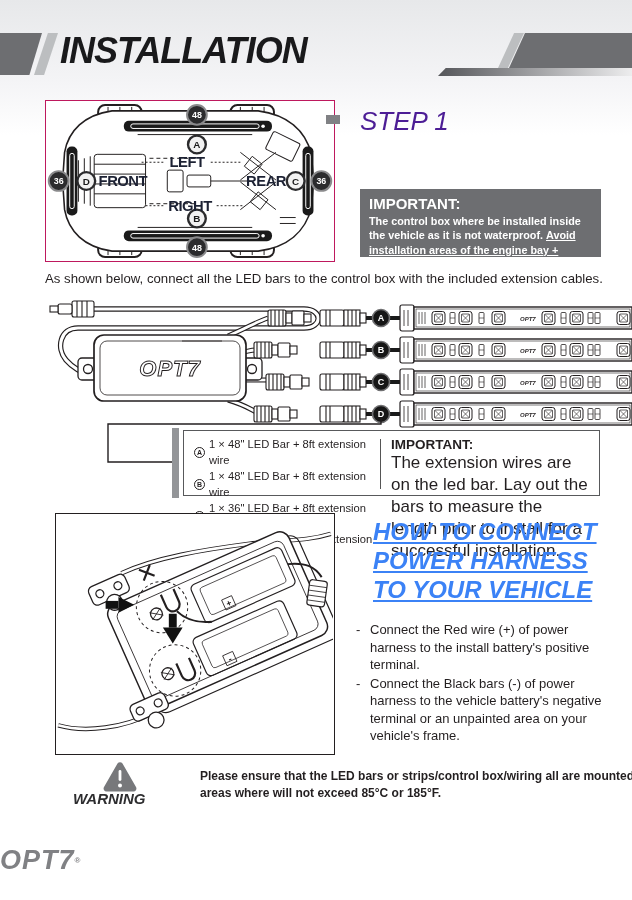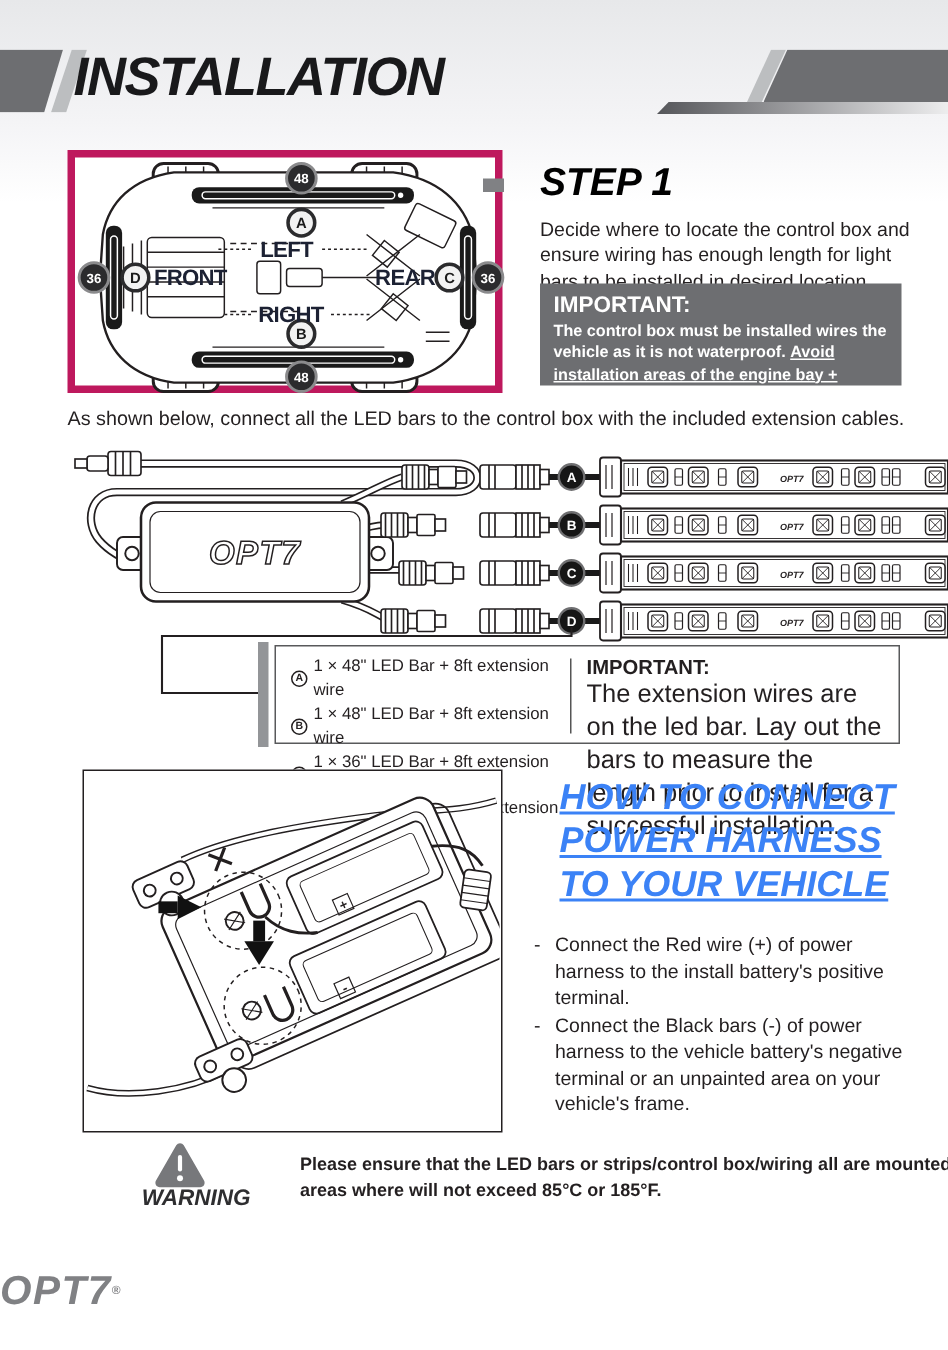--- a/index.html
+++ b/index.html
@@ -11,37 +11,37 @@
     background:linear-gradient(#e7e8ea 0%, #f4f4f6 9%, #ffffff 15%, #ffffff 100%);
     overflow:hidden;
   }
   .abs { position:absolute; }
 
   
   .hdr-dark-left { left:0; top:33px; width:42px; height:42px; background:#6d6e71;
     clip-path:polygon(0 0,100% 0,70% 100%,0 100%); }
   .hdr-light-left { left:34px; top:33px; width:24px; height:42px; background:#bcbec0;
     clip-path:polygon(58% 0,100% 0,42% 100%,0 100%); }
-  .page-title { left:49px; top:30px; font-size:36px; font-style:italic; font-weight:900;
+  .page-title { left:60px; top:30px; font-size:36px; font-style:italic; font-weight:900;
     letter-spacing:-1px; color:#19191b; }
   .hdr-light-right { left:498px; top:33px; width:26px; height:35px; background:#bcbec0;
     clip-path:polygon(62% 0,100% 0,38% 100%,0 100%); }
   .hdr-dark-right { left:509px; top:33px; width:123px; height:35px; background:#6d6e71;
     clip-path:polygon(13% 0,100% 0,100% 100%,0 100%); }
   .hdr-grad { left:438px; top:68px; width:194px; height:8px;
     background:linear-gradient(to right,#55565a,#ededee);
     clip-path:polygon(4% 0,100% 0,100% 100%,0 100%); }
 
   
-  .car-box { left:45px; top:100px; width:290px; height:162px; border:5px solid #be185d; background:#fff; }
+  .car-box { left:45px; top:100px; width:290px; height:162px; border:1px solid #be185d; background:#fff; }
   .car-tab { right:-6px; top:14px; width:14px; height:9px; background:#808184; }
 
   
   .step-col { left:360px; top:106px; width:258px; }
-  .step-h { font-size:26px; font-style:italic; font-weight:700; color:#000000; margin-bottom:7px; }
+  .step-h { font-size:26px; font-style:italic; font-weight:400; color:#4c1d95; margin-bottom:7px; }
   .step-p { font-size:13px; line-height:1.33; color:#231f20; }
   .imp-box { left:360px; top:189px; width:241px; height:68px; background:#6d6e71; color:#fff; padding:6px 9px; }
   .imp-h { font-size:15px; font-weight:800; margin-bottom:2px; }
   .imp-p { font-size:10.8px; font-weight:600; line-height:1.32; }
   .imp-p .bu { font-weight:800; text-decoration:underline; }
 
   .connect-line { left:45px; top:271px; width:575px; font-size:13.2px; }
 
   
   .wiring { left:42px; top:288px; width:590px; height:150px; }
@@ -64,21 +64,21 @@
   
   .battery-box { left:55px; top:513px; width:280px; height:242px; border:1.2px solid #231f20; background:#fff; }
   .howto-h { left:373px; top:518px; width:248px; font-size:24px; font-style:italic; font-weight:900;
     line-height:1.2; color:#3b82f6;text-decoration:underline; }
   .howto-bullets { left:356px; top:621px; width:252px; font-size:13px; line-height:1.35; }
   .bullet { display:flex; margin-bottom:1px; }
   .bullet .dash { width:14px; min-width:14px; }
 
   
   .warn-tri { left:102px; top:761px; }
-  .warn-label { left:73px; top:790px; width:94px; text-align:right;
+  .warn-label { left:73px; top:790px; width:94px; text-align:left;
     font-size:15px; font-style:italic; font-weight:800; color:#2e2e30; }
   .warn-text { left:200px; top:768px; width:452px; font-size:12px; font-weight:600; line-height:1.4; }
 
   
   .footer { left:0; top:845px; width:632px; }
   .footer-logo { font-size:27px; font-style:italic; font-weight:900; color:#808184; letter-spacing:1px; }
   .footer-reg { font-size:8px; vertical-align:super; color:#808184; font-weight:700; }
 
   svg text { font-family:"Liberation Sans", sans-serif; }
 </style>
@@ -178,25 +178,24 @@
     </g>
     <g stroke="#231f20" stroke-width="1" stroke-dasharray="2 2">
       <path d="M96,62 H118 M166,62 H196"></path>
       <path d="M100,106 H118 M172,106 H200"></path>
     </g>
   </svg>
 </div>
 
 <div class="abs step-col">
   <div class="step-h">STEP 1</div>
-  <div class="step-p">Decide where to locate the control box and ensure wiring has enough length for light bars to be installed in desired location.</div>
 </div>
 <div class="abs imp-box">
   <div class="imp-h">IMPORTANT:</div>
-  <div class="imp-p"><span>The control box must be installed wires the vehicle as it is not waterproof. </span><span class="bu">Avoid installation areas of the engine bay + heated surfaces.</span></div>
+  <div class="imp-p"><span>The control box where be installed inside the vehicle as it is not waterproof. </span><span class="bu">Avoid installation areas of the engine bay + heated surfaces.</span></div>
 </div>
 
 <div class="abs connect-line">As shown below, connect all the LED bars to the control box with the included extension cables.</div>
 
 <svg class="abs wiring" viewBox="0 0 590 150">
   <defs>
     <g id="conn1" stroke="#231f20" fill="#fff" stroke-width="1.1">
       <rect x="0" y="-8" width="18" height="16" rx="2"></rect>
       <path d="M3,-8 V8 M7,-8 V8 M11,-8 V8 M15,-8 V8" fill="none"></path>
       <rect x="18" y="-5" width="6" height="10"></rect>

